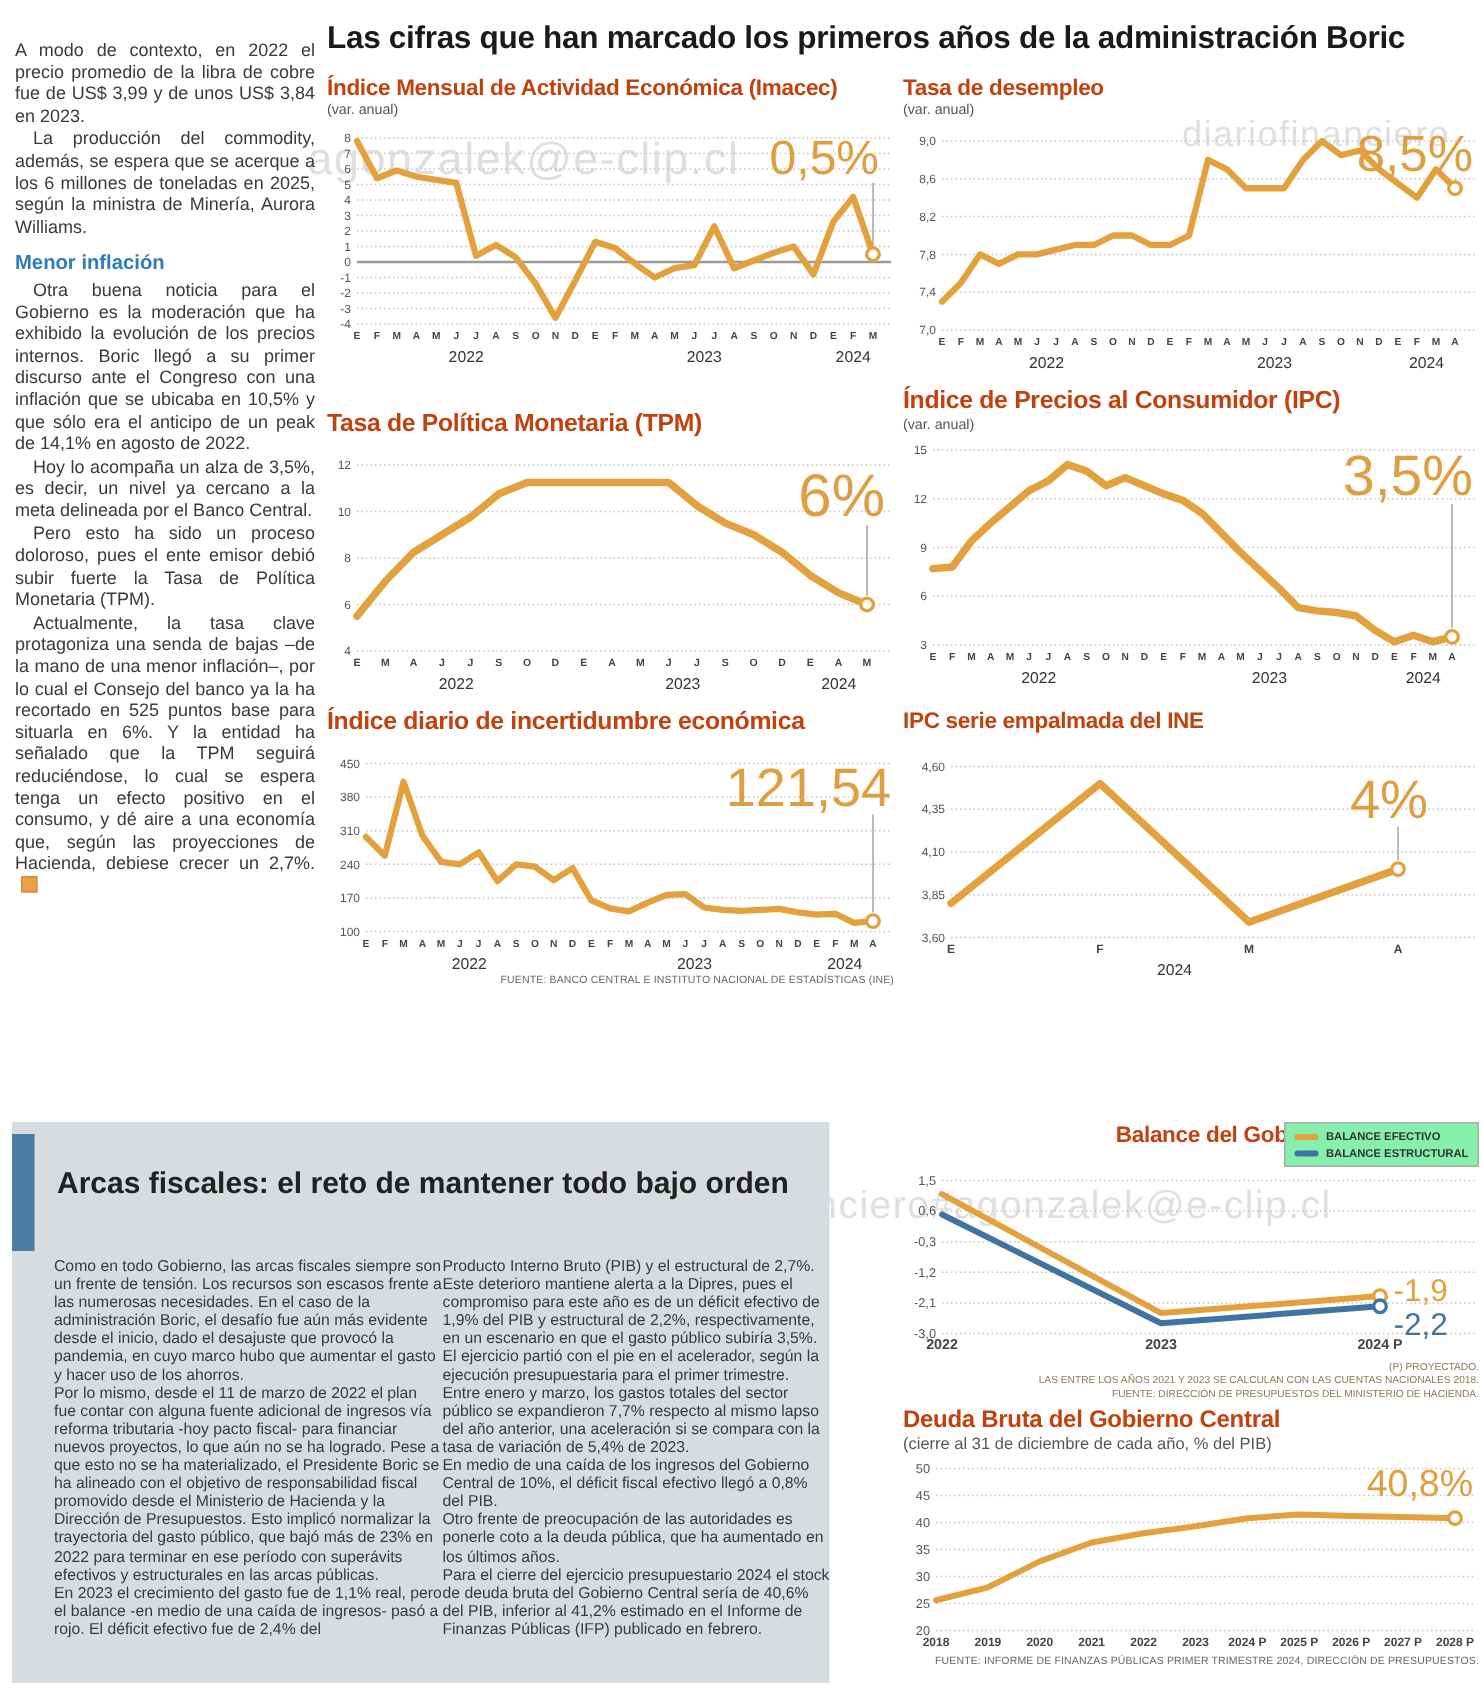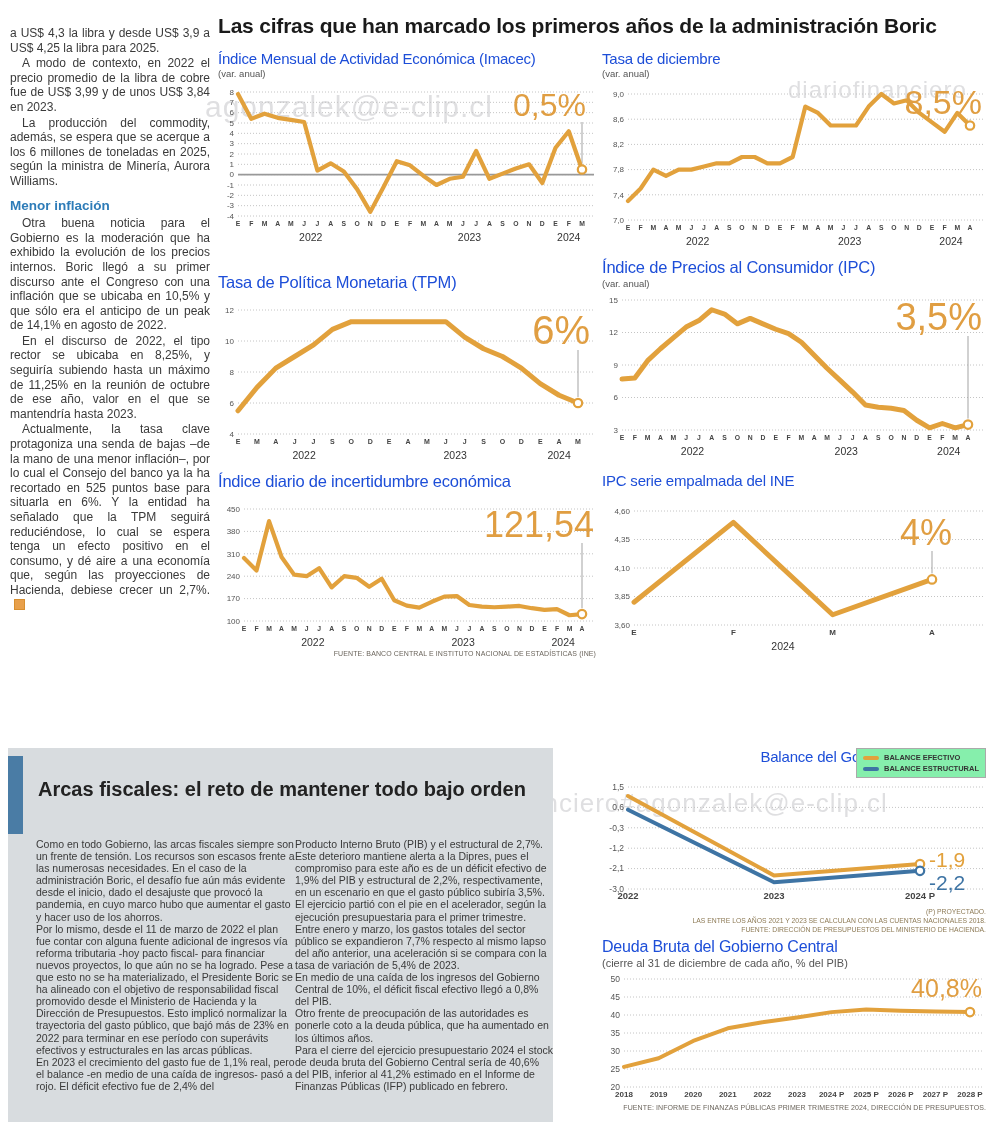--- a/index.html
+++ b/index.html
@@ -12,21 +12,21 @@
   .left-col p + p{text-indent:12px;}
   .left-col .grp2 p{text-indent:12px;}
   .subhead{font-weight:bold;color:#2E7CB8;font-size:13.5px;margin:10px 0 3px 0;}
   .grp2 p:last-child::after{content:"";display:inline-block;width:9px;height:9px;
             background:#E8A04B;margin-left:4px;vertical-align:-1px;border:1px solid #d88f2f;}
   
   .headline{position:absolute;left:218px;top:14px;width:766px;font-size:21px;font-weight:bold;
             color:#1a1a1a;letter-spacing:-0.2px;}
   
   .chart{position:absolute;}
-  .chart-title{font-size:15px;font-weight:normal;color:#1d4ed8;letter-spacing:-0.2px;margin-bottom:1px;}
+  .chart-title{font-size:15px;font-weight:bold;color:#c2410c;letter-spacing:-0.2px;margin-bottom:1px;}
   .chart-subtitle{font-size:9.5px;color:#555;margin-bottom:1px;}
   .chart-source{font-size:7px;color:#6b655c;text-align:right;margin-top:1px;letter-spacing:0.1px;}
   .chart svg{display:block;}
   
   .fiscal-box{position:absolute;left:8px;top:748px;width:545px;height:374px;background:#D8DCDF;}
   .fiscal-bar{position:absolute;left:0;top:8px;width:15px;height:78px;background:#4A7CA5;}
   .fiscal-head{position:absolute;left:30px;top:30px;width:520px;font-size:20px;font-weight:bold;
                color:#222;}
   .fiscal-cols{position:absolute;left:28px;top:90px;width:534px;display:flex;gap:0;}
   .fiscal-col{width:259px;font-size:10.5px;line-height:12.1px;color:#3a3a3a;text-align:left;}
@@ -46,28 +46,28 @@
 <body>
 
 <div id="page">
 
   <div class="wm" style="left:205px;top:90px;">agonzalek@e-clip.cl</div>
   <div class="wm" style="left:788px;top:76px;font-size:24px;">diariofinanciero</div>
   <div class="wm" style="left:428px;top:788px;font-size:26px;">diariofinanciero#agonzalek@e-clip.cl</div>
 
   <div class="left-col">
     <div>
-        <p>a US$ 4,3 la libra y desde US$ 3,9 a US$ 4,25 la libra para 2025.</p>
         <p>A modo de contexto, en 2022 el precio promedio de la libra de cobre fue de US$ 3,99 y de unos US$ 3,84 en 2023.</p>
         <p>La producción del commodity, además, se espera que se acerque a los 6 millones de toneladas en 2025, según la ministra de Minería, Aurora Williams.</p>
       </div>
     <div class="subhead">Menor inflación</div>
     <div class="grp2">
         <p>Otra buena noticia para el Gobierno es la moderación que ha exhibido la evolución de los precios internos. Boric llegó a su primer discurso ante el Congreso con una inflación que se ubicaba en 10,5% y que sólo era el anticipo de un peak de 14,1% en agosto de 2022.</p>
-        <p>En el discurso de 2022, el tipo rector se ubicaba en 8,25%, y seguiría subiendo hasta un máximo de 11,25% en la reunión de octubre de ese año, valor en el que se mantendría hasta 2023.</p>
+        <p>Hoy lo acompaña un alza de 3,5%, es decir, un nivel ya cercano a la meta delineada por el Banco Central.</p>
+        <p>Pero esto ha sido un proceso doloroso, pues el ente emisor debió subir fuerte la Tasa de Política Monetaria (TPM).</p>
         <p>Actualmente, la tasa clave protagoniza una senda de bajas –de la mano de una menor inflación–, por lo cual el Consejo del banco ya la ha recortado en 525 puntos base para situarla en 6%. Y la entidad ha señalado que la TPM seguirá reduciéndose, lo cual se espera tenga un efecto positivo en el consumo, y dé aire a una economía que, según las proyecciones de Hacienda, debiese crecer un 2,7%.</p>
       </div>
   </div>
 
   <div class="headline">Las cifras que han marcado los primeros años de la administración Boric</div>
 
   <div class="chart" style="left:218px;top:50px;width:378px;">
     <div class="chart-title">Índice Mensual de Actividad Económica (Imacec)</div>
     <div class="chart-subtitle">(var. anual)</div>
     <svg width="378" height="164">
@@ -129,21 +129,21 @@
         <text x="251.53846153846155" y="161" text-anchor="middle" font-size="10.5" fill="#333" font-family="&quot;Liberation Sans&quot;,sans-serif">2023</text>
         <text x="350.7692307692308" y="161" text-anchor="middle" font-size="10.5" fill="#333" font-family="&quot;Liberation Sans&quot;,sans-serif">2024</text>
         <line x1="364" y1="42" x2="364" y2="83.5" stroke="#999" stroke-width="0.9"></line>
         <polyline points="20,14.066666666666668 33.230769230769226,38.86666666666666 46.46153846153846,33.7 59.69230769230769,37.83333333333333 72.92307692307692,39.900000000000006 86.15384615384616,41.96666666666667 99.38461538461539,90.53333333333333 112.61538461538461,83.3 125.84615384615384,91.56666666666668 139.0769230769231,109.13333333333334 152.30769230769232,131.86666666666667 165.53846153846155,107.06666666666666 178.76923076923077,81.23333333333333 192,85.36666666666666 205.23076923076923,95.7 218.46153846153845,105 231.69230769230768,98.80000000000001 244.92307692307693,96.73333333333333 258.1538461538462,70.9 271.38461538461536,98.80000000000001 284.61538461538464,93.63333333333334 297.84615384615387,88.46666666666667 311.0769230769231,84.33333333333333 324.3076923076923,102.93333333333334 337.53846153846155,67.80000000000001 350.7692307692308,51.266666666666666 364,89.5" fill="none" stroke="#E2A13C" stroke-width="4.2" stroke-linejoin="round" stroke-linecap="round"></polyline>
         <circle cx="364" cy="89.5" r="4.2" fill="#fff" stroke="#E2A13C" stroke-width="2.2"></circle>
         <text x="368" y="36" text-anchor="end" font-size="32" fill="#E09E42" font-family="&quot;Liberation Sans&quot;,sans-serif">0,5%</text>
       </svg>
   </div>
 
   <div class="chart" style="left:602px;top:50px;width:384px;">
-    <div class="chart-title">Tasa de diciembre</div>
+    <div class="chart-title">Tasa de desempleo</div>
     <div class="chart-subtitle">(var. anual)</div>
     <svg width="384" height="168">
         <line x1="26" y1="14" x2="382" y2="14" stroke="#c4c4c4" stroke-width="1" stroke-dasharray="1 2"></line>
         <text x="22" y="16.8" text-anchor="end" font-size="8" fill="#555" font-family="&quot;Liberation Sans&quot;,sans-serif">9,0</text>
         <line x1="26" y1="39.200000000000024" x2="382" y2="39.200000000000024" stroke="#c4c4c4" stroke-width="1" stroke-dasharray="1 2"></line>
         <text x="22" y="42.00000000000002" text-anchor="end" font-size="8" fill="#555" font-family="&quot;Liberation Sans&quot;,sans-serif">8,6</text>
         <line x1="26" y1="64.40000000000005" x2="382" y2="64.40000000000005" stroke="#c4c4c4" stroke-width="1" stroke-dasharray="1 2"></line>
         <text x="22" y="67.20000000000005" text-anchor="end" font-size="8" fill="#555" font-family="&quot;Liberation Sans&quot;,sans-serif">8,2</text>
         <line x1="26" y1="89.60000000000001" x2="382" y2="89.60000000000001" stroke="#c4c4c4" stroke-width="1" stroke-dasharray="1 2"></line>
         <text x="22" y="92.4" text-anchor="end" font-size="8" fill="#555" font-family="&quot;Liberation Sans&quot;,sans-serif">7,8</text>

